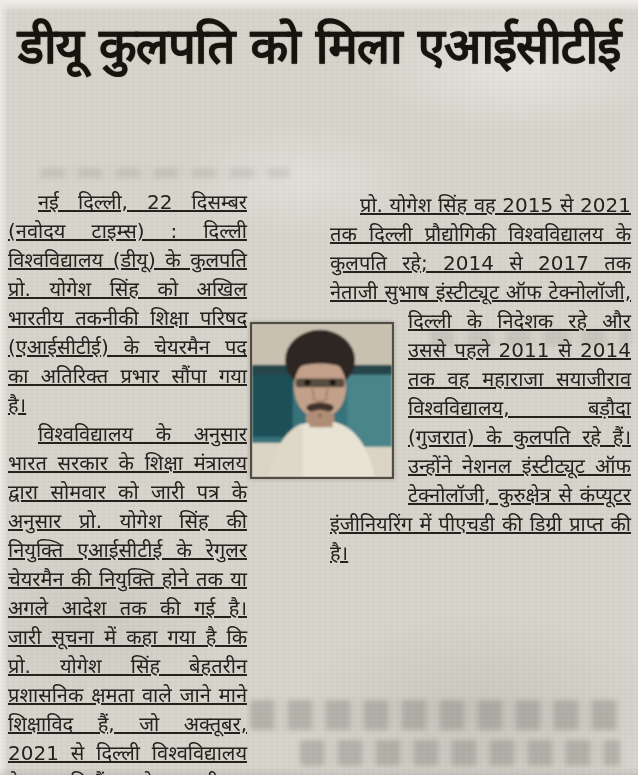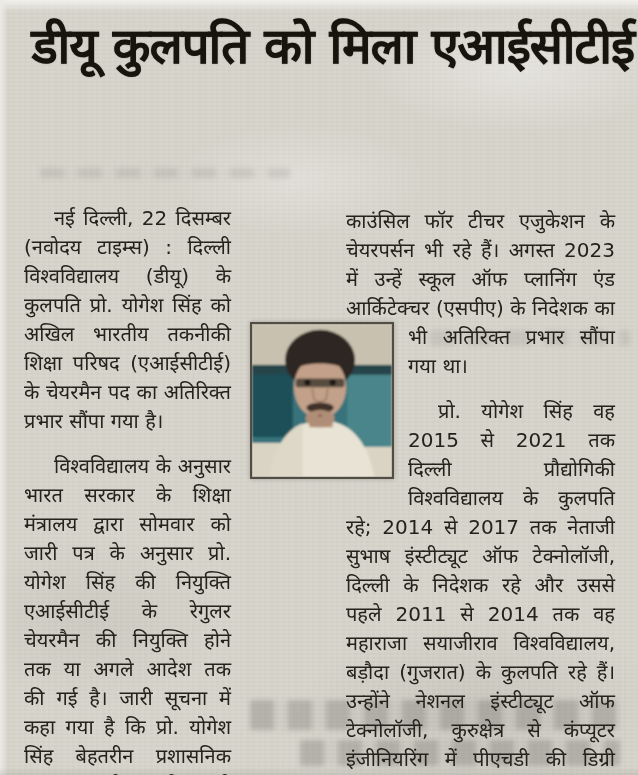--- a/index.html
+++ b/index.html
@@ -18,28 +18,28 @@
   }
   .edge-top { position:absolute; top:0; left:0; right:0; height:12px;
     background:linear-gradient(180deg, #f1f0ec 0%, rgba(241,240,236,0) 100%); }
   .edge-left { position:absolute; top:0; left:0; bottom:0; width:8px;
     background:linear-gradient(90deg, #eceae5 0%, rgba(236,234,229,0) 100%); }
   .edge-bottom { position:absolute; bottom:0; left:0; right:0; height:8px;
     background:linear-gradient(0deg, rgba(150,148,140,0.25) 0%, rgba(150,148,140,0) 100%); }
 
   .headline {
     position:absolute; top:12px; left:4px; width:630px;
-    text-align:right; font-weight:bold; color:#17140e;
+    text-align:center; font-weight:bold; color:#17140e;
     font-size:49px; line-height:69px; letter-spacing:-1px;
     text-shadow:0 0 1px rgba(23,20,14,0.6);
   }
 
   .columns { position:absolute; top:188px; left:8px; width:624px; }
   .col { text-align:justify; font-size:20px; line-height:29px; }
-  .col p { margin:16px; }
+  .col p { margin:0;text-decoration:underline; }
   .col-left  { position:absolute; left:0;  top:0;  width:239px; }
   .col-right { position:absolute; left:322px; top:3px; width:301px; }
   .indent { text-indent:30px; }
 
   
   .photo-spacer {
     float:left; width:78px; height:296px;
     shape-outside:inset(132px 0 0 0);
   }
 
@@ -76,21 +76,20 @@
     <div>डीयू कुलपति को मिला एआईसीटीई</div>
   </div>
 
   <div class="columns">
     <div class="col col-left">
       <p class="indent">नई दिल्ली, 22 दिसम्बर (नवोदय टाइम्स) : दिल्ली विश्वविद्यालय (डीयू) के कुलपति प्रो. योगेश सिंह को अखिल भारतीय तकनीकी शिक्षा परिषद (एआईसीटीई) के चेयरमैन पद का अतिरिक्त प्रभार सौंपा गया है।</p>
       <p class="indent">विश्वविद्यालय के अनुसार भारत सरकार के शिक्षा मंत्रालय द्वारा सोमवार को जारी पत्र के अनुसार प्रो. योगेश सिंह की नियुक्ति एआईसीटीई के रेगुलर चेयरमैन की नियुक्ति होने तक या अगले आदेश तक की गई है। जारी सूचना में कहा गया है कि प्रो. योगेश सिंह बेहतरीन प्रशासनिक क्षमता वाले जाने माने शिक्षाविद हैं, जो अक्तूबर, 2021 से दिल्ली विश्वविद्यालय के कुलपति हैं। इसके साथ ही वह नेशनल</p>
     </div>
     <div class="col col-right">
       <div class="photo-spacer"></div>
-      <p>काउंसिल फॉर टीचर एजुकेशन के चेयरपर्सन भी रहे हैं। अगस्त 2023 में उन्हें स्कूल ऑफ प्लानिंग एंड आर्किटेक्चर (एसपीए) के निदेशक का भी अतिरिक्त प्रभार सौंपा गया था।</p>
       <p class="indent">प्रो. योगेश सिंह वह 2015 से 2021 तक दिल्ली प्रौद्योगिकी विश्वविद्यालय के कुलपति रहे; 2014 से 2017 तक नेताजी सुभाष इंस्टीट्यूट ऑफ टेक्नोलॉजी, दिल्ली के निदेशक रहे और उससे पहले 2011 से 2014 तक वह महाराजा सयाजीराव विश्वविद्यालय, बड़ौदा (गुजरात) के कुलपति रहे हैं। उन्होंने नेशनल इंस्टीट्यूट ऑफ टेक्नोलॉजी, कुरुक्षेत्र से कंप्यूटर इंजीनियरिंग में पीएचडी की डिग्री प्राप्त की है।</p>
     </div>
   </div>
 
   <div class="photo-frame" title="प्रो. योगेश सिंह">
     <svg viewBox="0 0 144 157" xmlns="http://www.w3.org/2000/svg" preserveAspectRatio="none">
       <defs>
         <filter id="soft" x="-10%" y="-10%" width="120%" height="120%">
           <feGaussianBlur stdDeviation="1.3"></feGaussianBlur>
         </filter>

